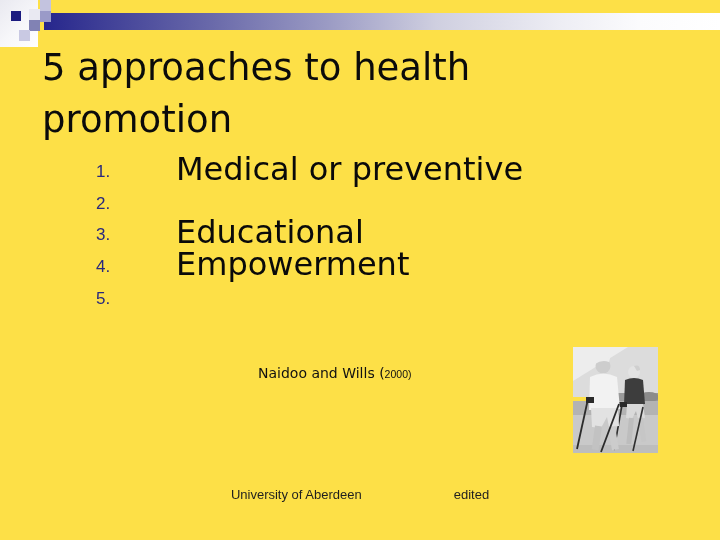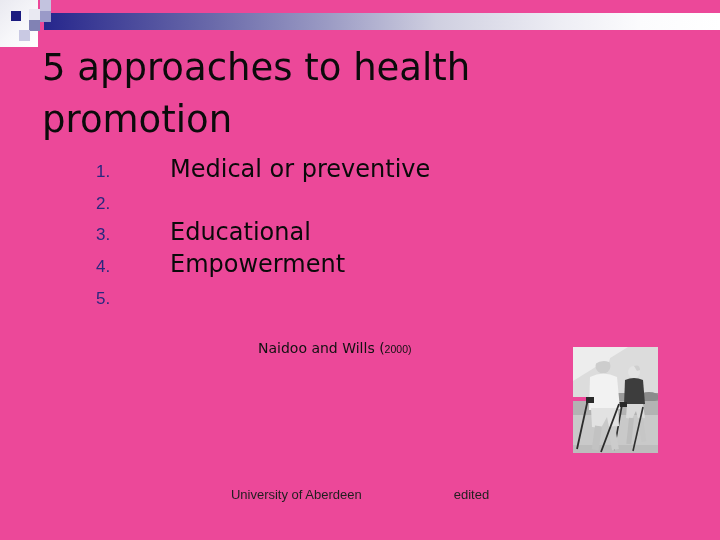--- a/index.html
+++ b/index.html
@@ -1,17 +1,17 @@
 <!DOCTYPE html>
 <html><head>
 <meta charset="utf-8">
 <style>
   html,body{margin:0;padding:0;background:#ffffff;}
   .slide{
-    position:relative;width:720px;height:540px;background:#ec4899;
+    position:relative;width:720px;height:540px;background:#fde047;
     overflow:hidden;font-family:"DejaVu Sans",sans-serif;
   }
   
   .corner-fade{
     position:absolute;left:0;top:0;width:38px;height:47px;
     background:linear-gradient(135deg,#e9e9f0 0%,#f7f7fa 55%,#ffffff 100%);
   }
   .bar{
     position:absolute;left:44px;top:13px;width:676px;height:17px;z-index:1;
     background:linear-gradient(to right,
@@ -32,27 +32,27 @@
     letter-spacing:0;
   }
   
   .list{position:absolute;left:0;top:154px;width:560px;}
   .row{position:relative;height:31.7px;}
   .num{
     position:absolute;left:96px;top:2px;line-height:31.7px;
     font-family:"Liberation Sans",sans-serif;font-size:17px;color:#28287e;
   }
   .txt{
-    position:absolute;left:170px;line-height:31.7px;
-    font-size:24px;color:#0a0a0a;
+    position:absolute;left:176px;line-height:31.7px;
+    font-size:32px;color:#0a0a0a;
   }
   
   .citation{
-    position:absolute;left:258px;top:340px;margin:0;
-    font-size:14px;line-height:16px;color:#111111;
+    position:absolute;left:258px;top:360px;margin:0;
+    font-size:14px;line-height:26px;color:#111111;
   }
   .cit-year{
     font-family:"Liberation Sans",sans-serif;font-size:10.5px;color:#111111;
   }
   
   .photo{
     position:absolute;left:573px;top:347px;width:85px;height:106px;margin:0;
   }
   .photo svg{display:block;}
   

